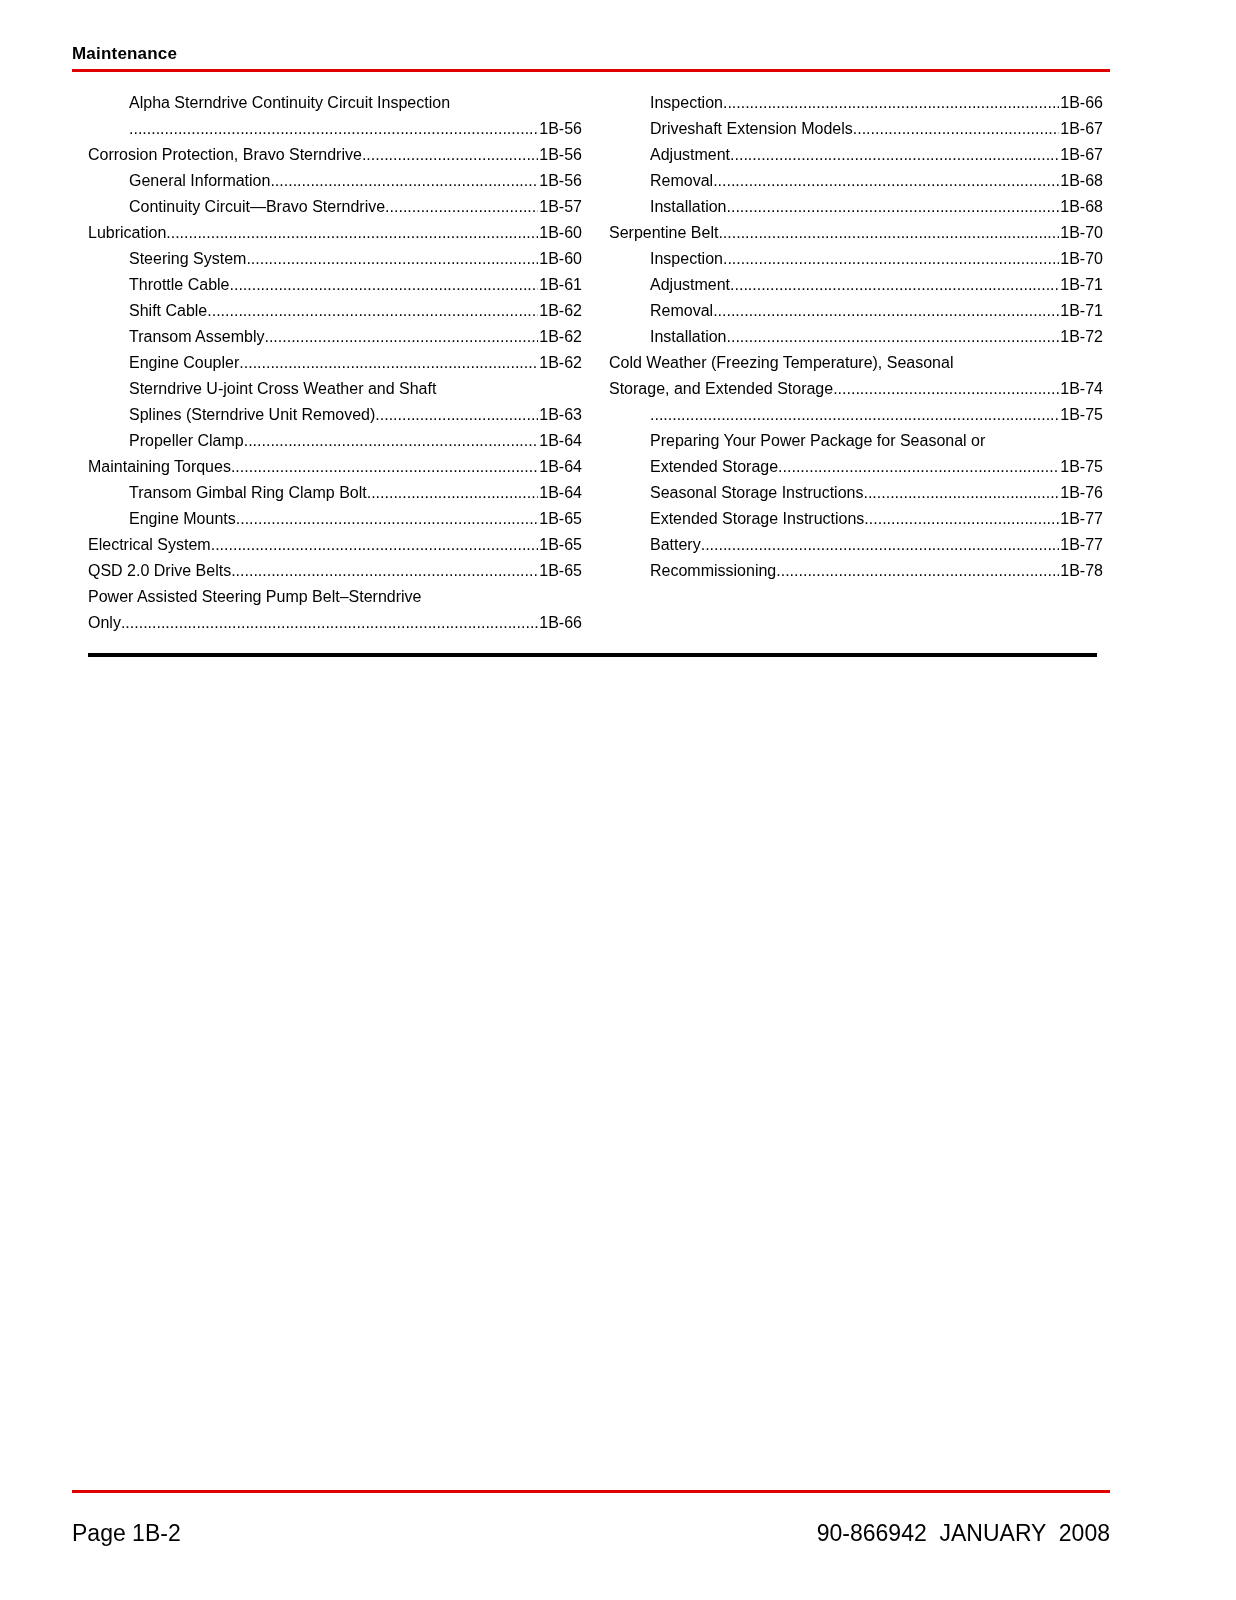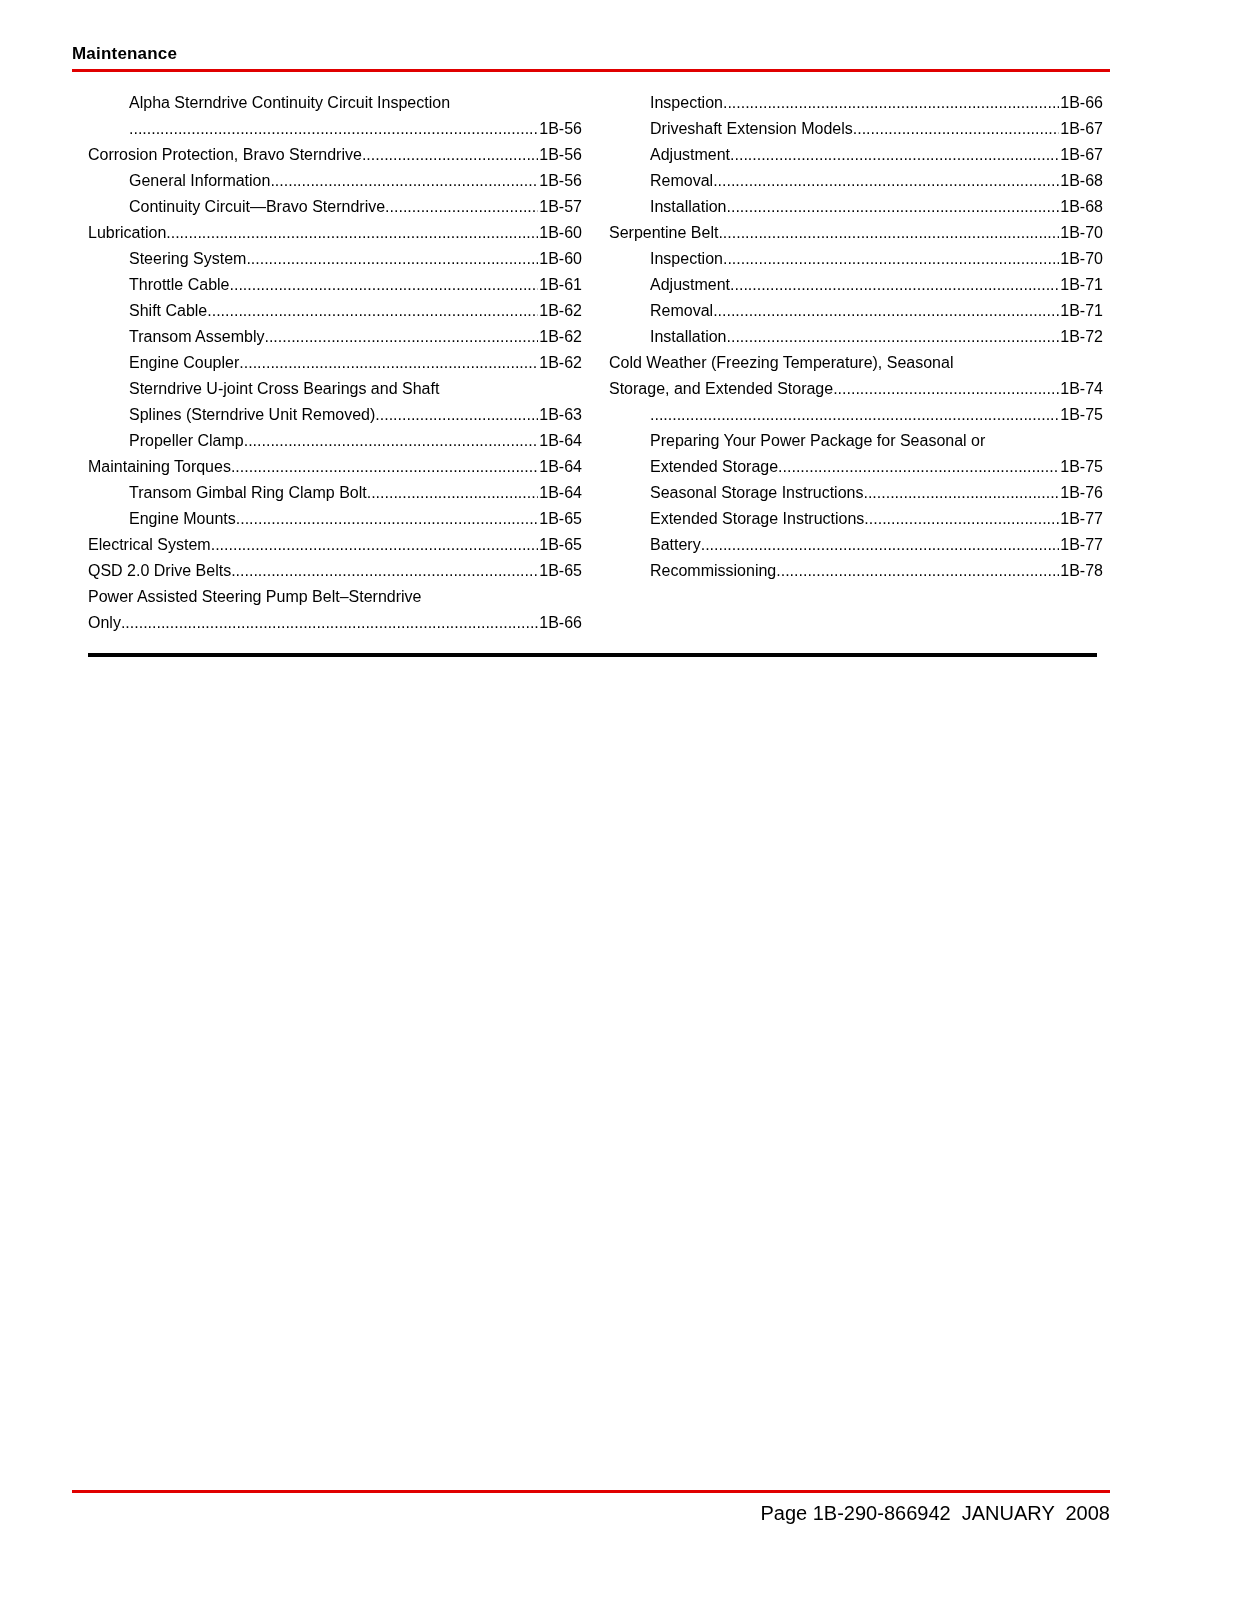--- a/index.html
+++ b/index.html
@@ -62,26 +62,26 @@
     background: var(--rule-black, #000);
   }
 
   .page-footer {
     position: absolute;
     left: 72px; top: 1490px;
     width: 1038px;
   }
   .footer-row {
     display: flex;
-    justify-content: flex-end;
+    justify-content: space-between;
     align-items: baseline;
     margin-top: 9px;
-    font-size: 20px;
-  }
-  .pre { white-space: pre; }
+    font-size: 23px;
+  }
+  .pre { white-space: pre; margin-top: 18px; }
 </style>
 </head>
 <body>
 
 <div class="page">
 
   <header class="page-header">
     <div class="header-title">Maintenance</div>
     <div class="rule red"></div>
   </header>
@@ -135,21 +135,21 @@
           <span class="toc-text">Transom Assembly</span>
           <span class="dots">........................................................................................................................................................................................................</span>
           <span class="page-num">1B-62</span>
         </div>
         <div class="toc-line indent-1">
           <span class="toc-text">Engine Coupler</span>
           <span class="dots">........................................................................................................................................................................................................</span>
           <span class="page-num">1B-62</span>
         </div>
         <div class="toc-line indent-1">
-          <span class="toc-text">Sterndrive U-joint Cross Bearings and Shaft</span>
+          <span class="toc-text">Sterndrive U-joint Cross Weather and Shaft</span>
         </div>
         <div class="toc-line indent-1">
           <span class="toc-text">Splines (Sterndrive Unit Removed)</span>
           <span class="dots">........................................................................................................................................................................................................</span>
           <span class="page-num">1B-63</span>
         </div>
         <div class="toc-line indent-1">
           <span class="toc-text">Propeller Clamp</span>
           <span class="dots">........................................................................................................................................................................................................</span>
           <span class="page-num">1B-64</span>

